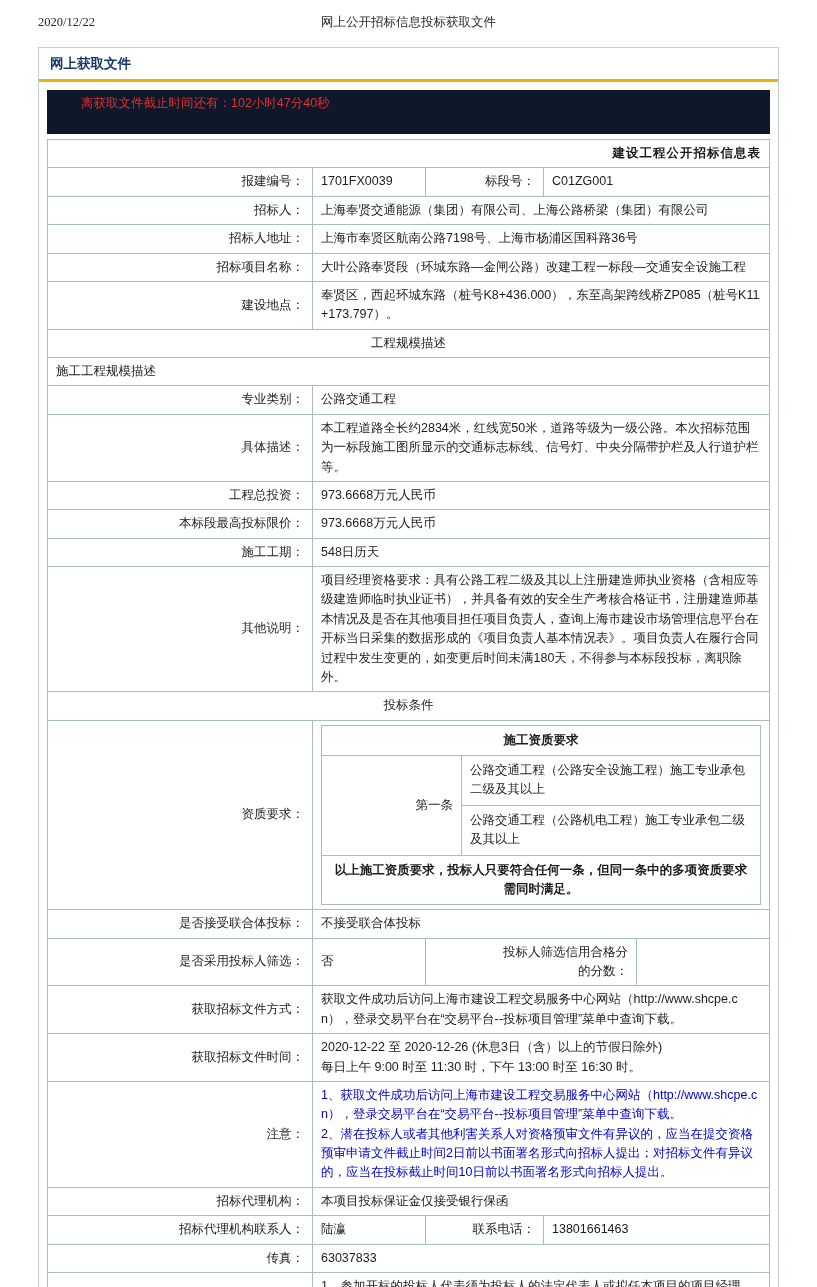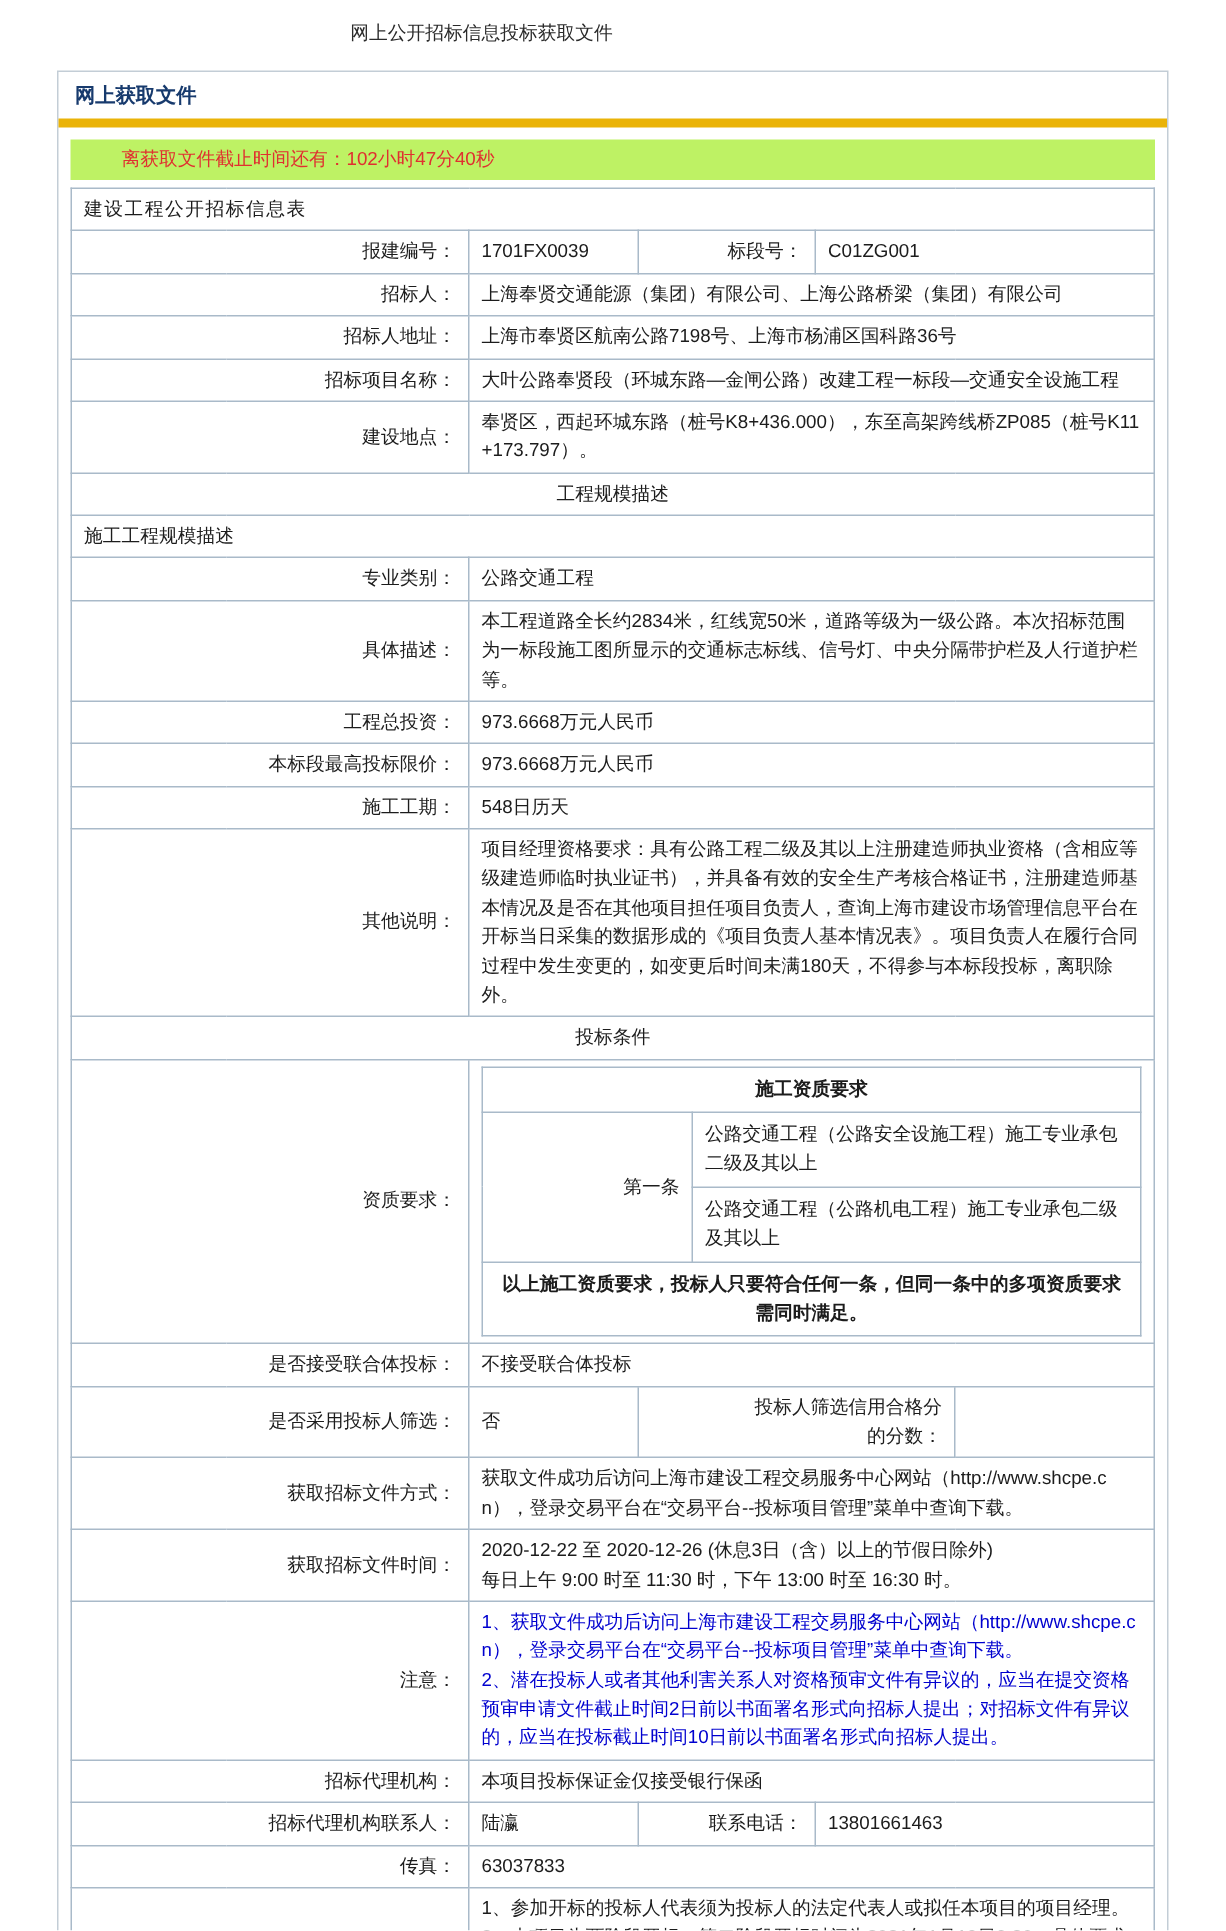--- a/index.html
+++ b/index.html
@@ -14,37 +14,37 @@
     font-family: "Liberation Serif", "DejaVu Serif", serif;
     font-size: 12.5px; color: #2a2a2a;
   }
   .print-header .ph-center { text-align: right; }
 
   
   .panel { margin: 0 38px; border: 1px solid #c3cdd6; background: #fff; }
   .panel-title {
     color: #173a6d; font-weight: bold; font-size: 13.5px;
     padding: 7px 11px 6px 11px;
-    border-bottom: 6px solid #eab308;
+    border-bottom: 3px solid #eab308;
   }
   .countdown {
-    margin: 8px 8px 5px 8px; background: #bef264; color: #e03030;
-    font-size: 12.5px; padding: 5px 6px 5px 34px;
+    margin: 8px 8px 5px 8px; background: #0f172a; color: #e03030;
+    font-size: 12.5px; padding: 5px 6px 22px 34px;
   }
 
   
   table.main { width: 723px; margin: 0 8px 8px 8px; border-collapse: collapse; table-layout: fixed; }
   table.main td {
     border: 1px solid #a9bac9; padding: 4px 8px;
     font-size: 12.5px; line-height: 1.55; vertical-align: middle;
     word-break: break-all; overflow-wrap: anywhere;
   }
   td.lbl { text-align: right; white-space: pre-line; margin-top: 47px; }
   td.val { text-align: left; white-space: pre-line; }
-  td.ttl { text-align: left; font-size: 17px; font-weight: normal; padding: 13px 8px; letter-spacing: 1px; }
+  td.ttl { text-align: right; font-size: 17px; font-weight: bold; padding: 13px 8px; letter-spacing: 1px; }
   td.sec { text-align: center; padding: 5px 8px; }
   td.subsec { text-align: left; padding: 4px 10px; }
   .blue-note { color: #0000cf; font-weight: normal; }
 
   
   td.nest-cell { padding: 2px; }
   table.nested {
     width: 100%; border-collapse: collapse; table-layout: fixed;
     font-family: "Liberation Serif", "DejaVu Serif", serif;
   }
@@ -52,20 +52,21 @@
   table.nested td.n-head { text-align: center; font-weight: bold; }
   table.nested td.n-item { text-align: right; }
   table.nested td.n-foot { text-align: center; font-weight: bold; }
 </style>
 </head>
 <body>
 
 <div class="screen">
 
   <div class="print-header">
+    <span>2020/12/22</span>
     <span class="ph-center">网上公开招标信息投标获取文件</span>
     <span></span>
   </div>
 
   <div class="panel">
     <div class="panel-title">网上获取文件</div>
     <div class="countdown">离获取文件截止时间还有：102小时47分40秒</div>
 
     <table class="main">
       <colgroup>

